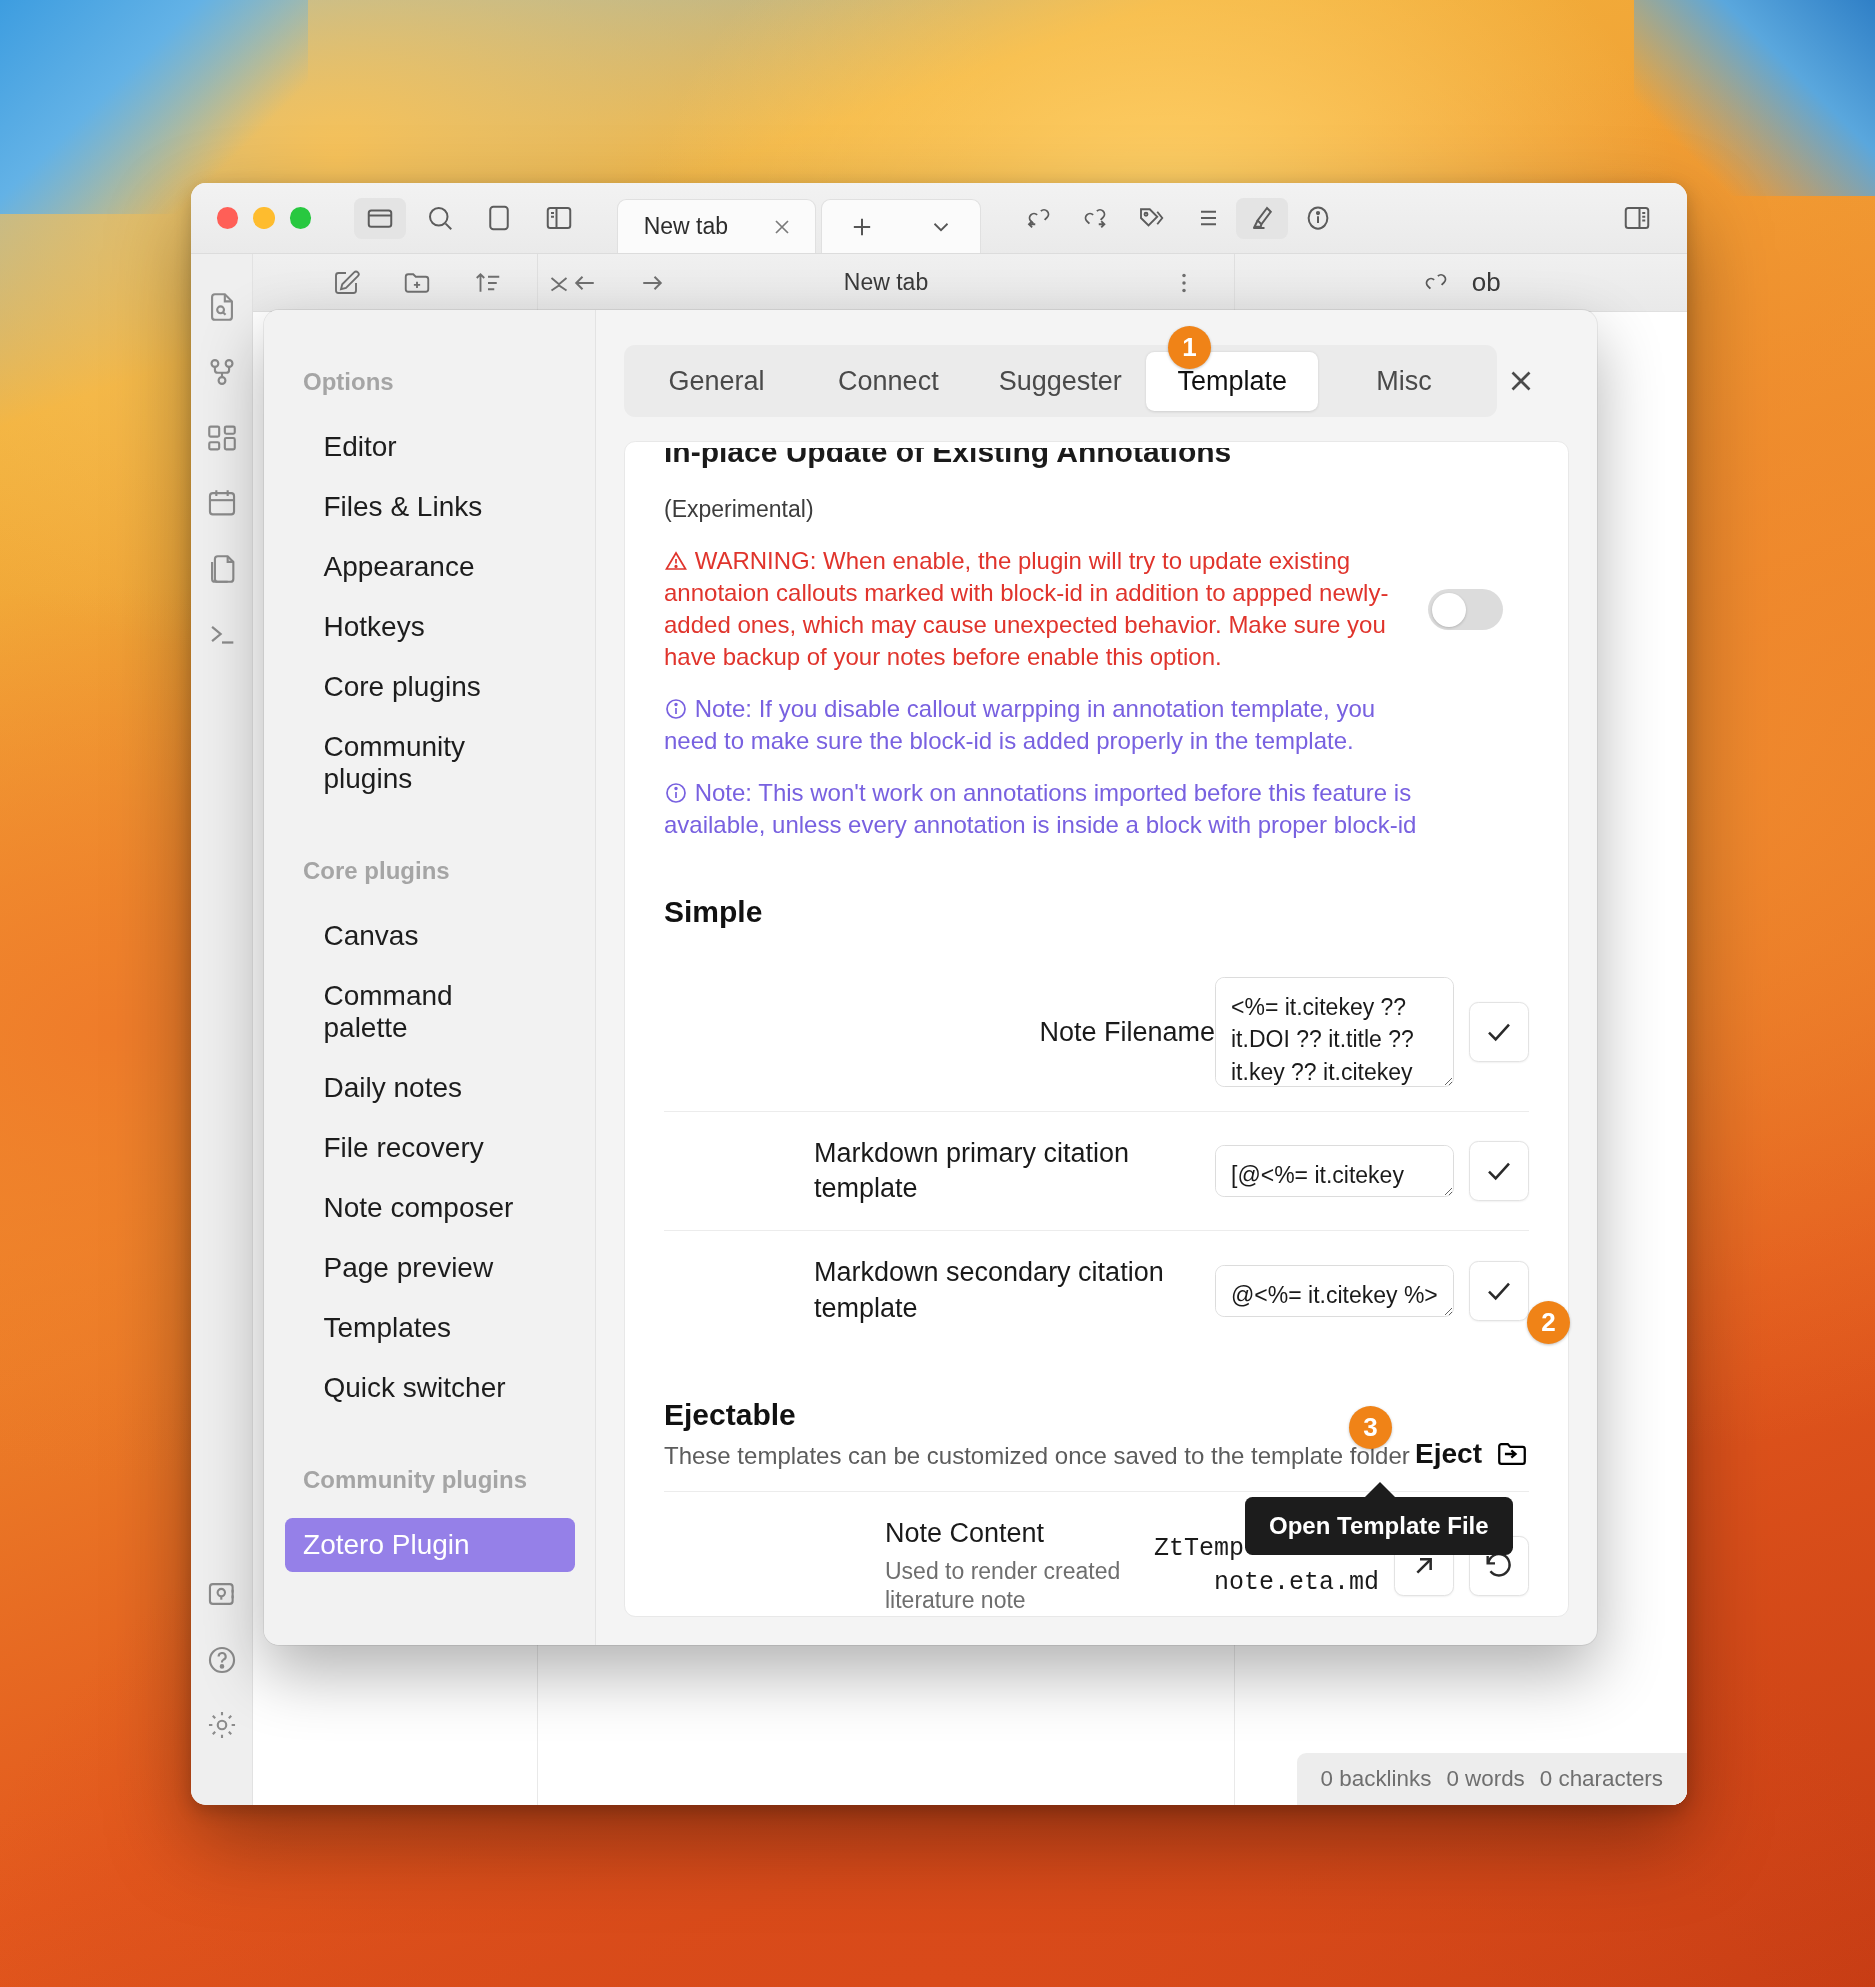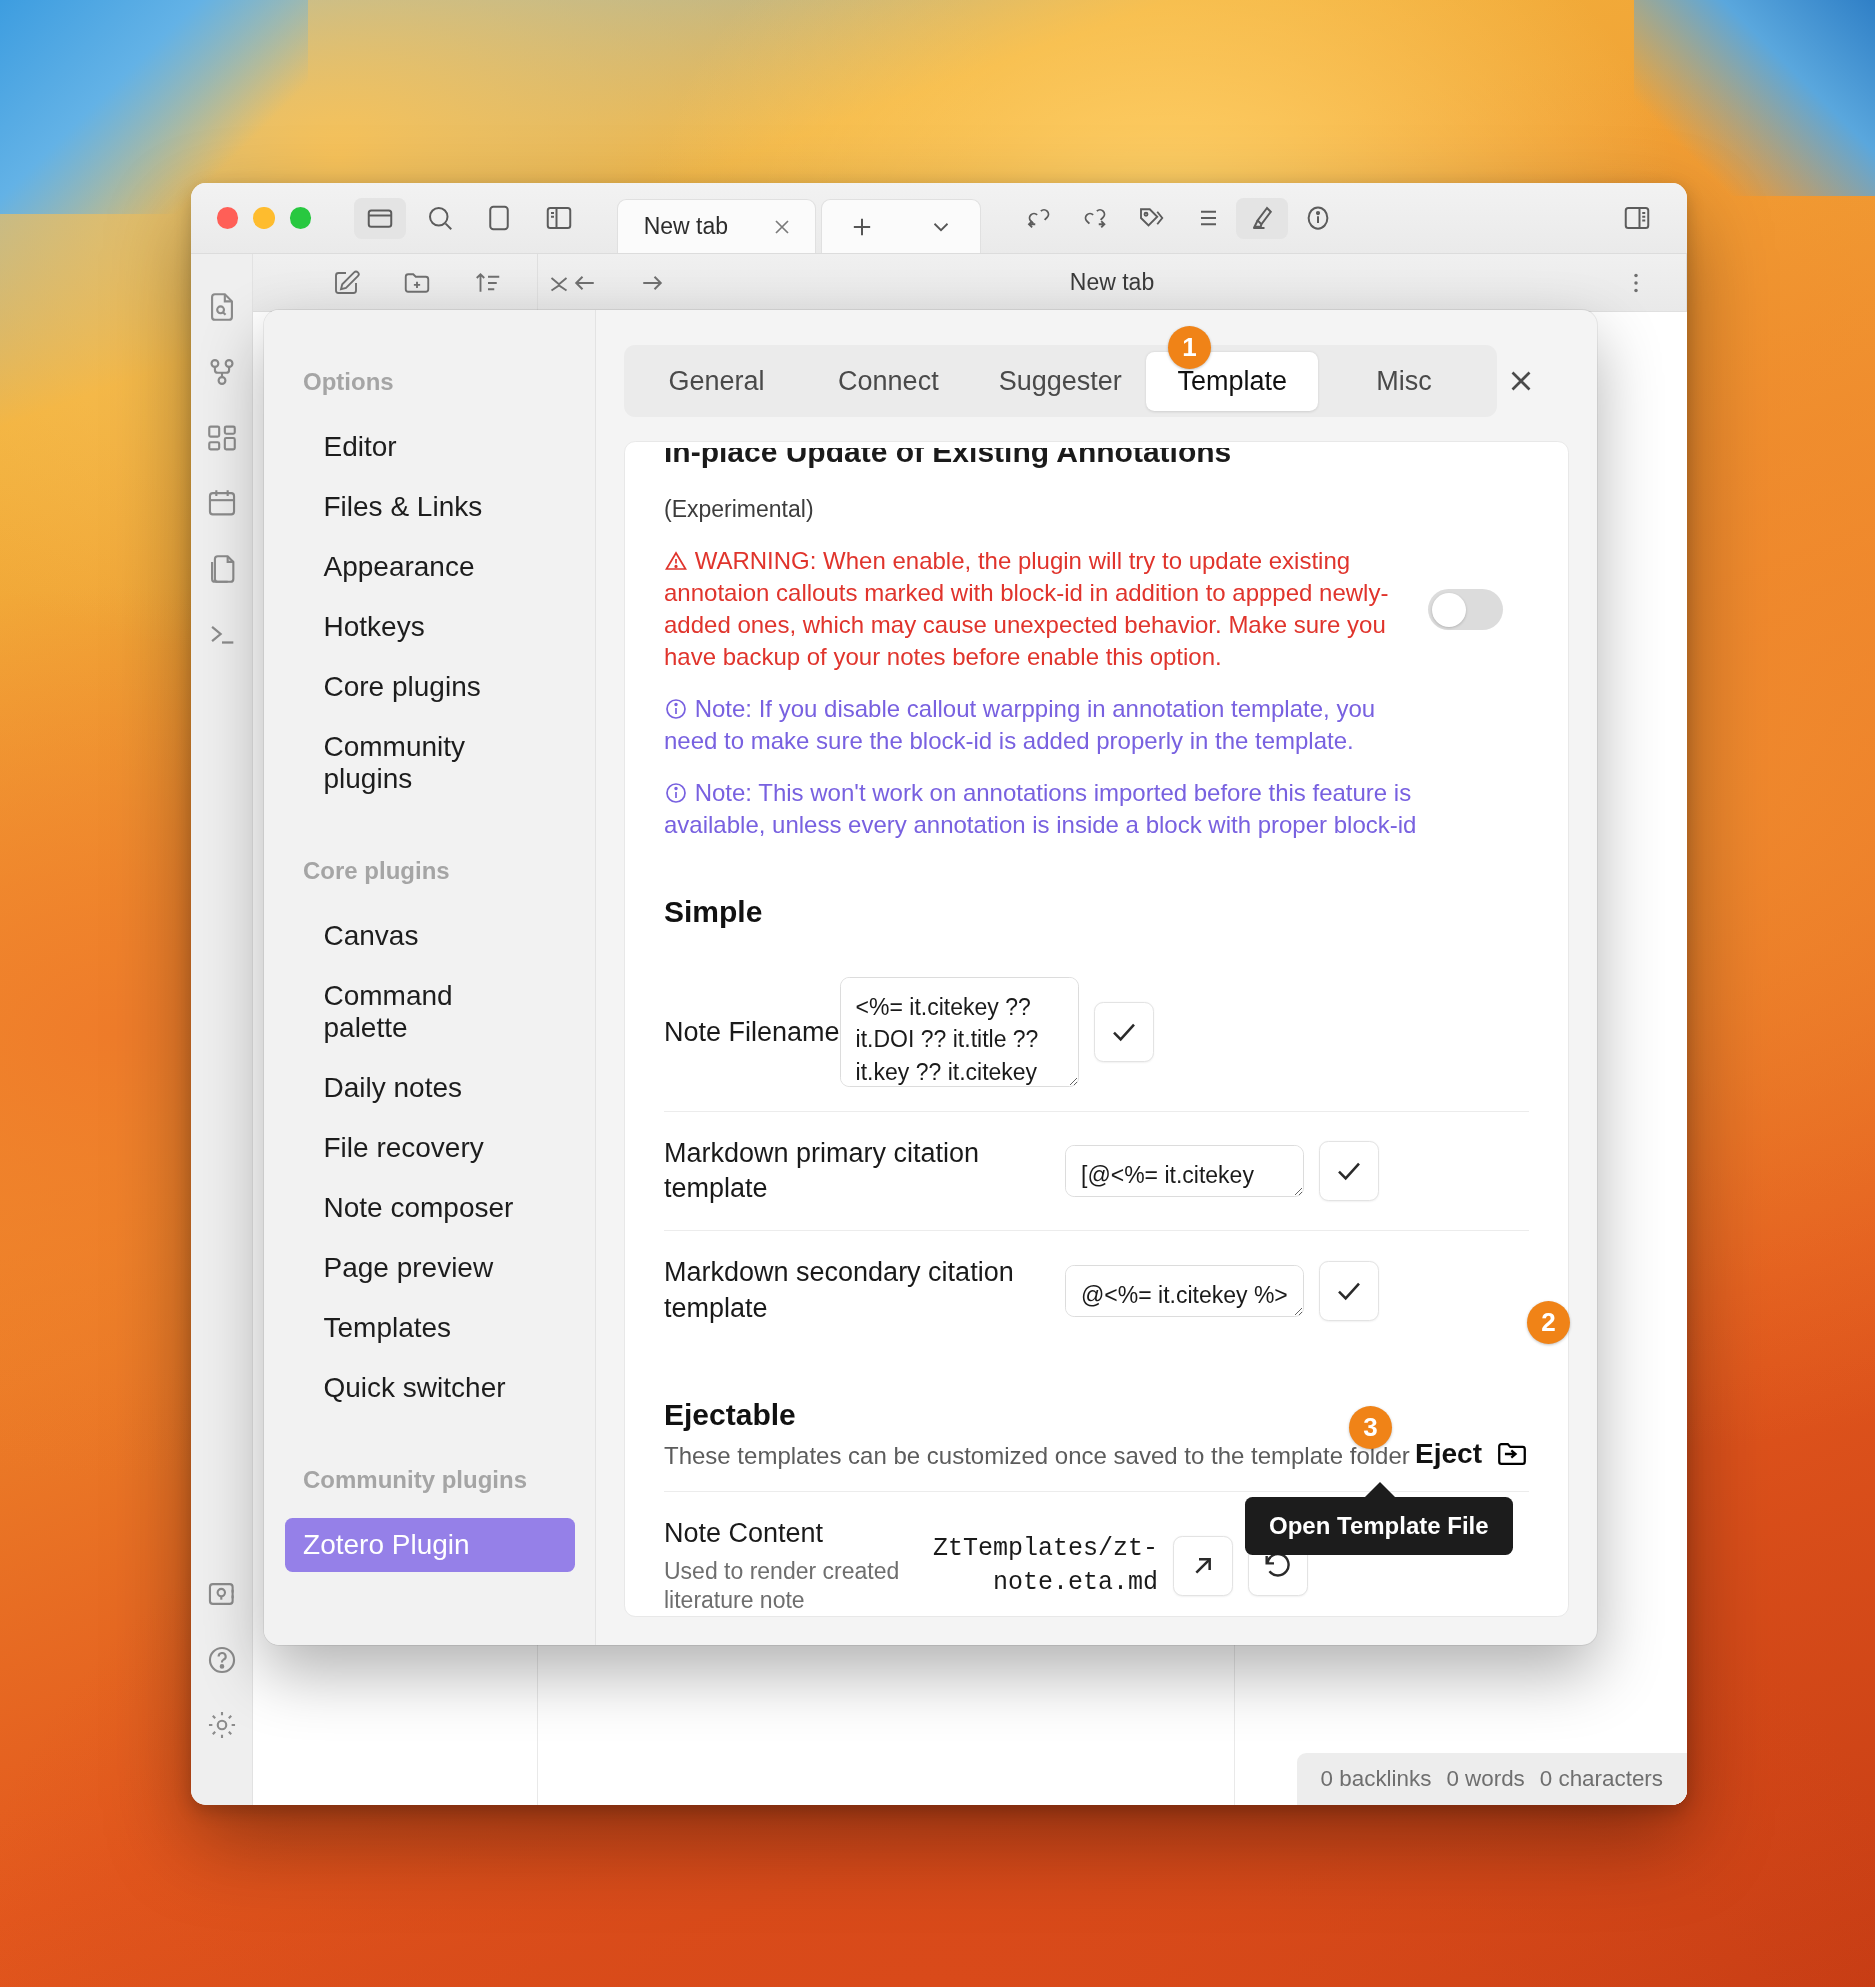--- a/index.html
+++ b/index.html
@@ -223,21 +223,21 @@
     position: absolute; right: 65px; top: 147px;
     width: 75px; height: 41px; border-radius: 20.5px;
     background: #dcdcdc;
   }
   .toggle i { position: absolute; left: 3.7px; top: 3.7px; width: 34px; height: 34px;
     border-radius: 50%; background: #fff; box-shadow: 0 0.9px 2.8px rgba(0,0,0,.2); }
 
   .sec-head { font-size: 30px; font-weight: bold; color: #111; margin-top: 54px; }
 
   .row {
-    display: flex; align-items: center; justify-content: flex-start;
+    display: flex; align-items: center; justify-content: flex-end;
     border-bottom: 0.9px solid #ececec;
     padding: 24px 0;
     min-height: 97px;
   }
   .row:last-child { border-bottom: none; }
   .row-label { font-size: 27px; color: #1a1a1a; max-width: 401px; line-height: 1.3; }
   .row-desc { font-size: 23px; color: #6e6e6e; margin-top: 5.6px; line-height: 1.25; }
   .row-ctrl { display: flex; align-items: center; gap: 15px; }
 
   textarea.ta {
@@ -524,20 +524,29 @@
           </div>
           <div class="nb-title">New tab</div>
           <div class="nb-dots">
             <svg width="26" height="26" viewBox="0 0 24 24" fill="currentColor">
                 <circle cx="12" cy="5" r="1.6"></circle>
                 <circle cx="12" cy="12" r="1.6"></circle>
                 <circle cx="12" cy="19" r="1.6"></circle>
               </svg>
           </div>
         </div>
+        <div class="nb-right">
+          <span>
+            <svg width="30" height="30" viewBox="0 0 24 24" fill="none" stroke="currentColor" stroke-width="1.5">
+                <path d="M13.5 6.5a3.5 3.5 0 0 1 5 5l-2 2"></path>
+                <path d="M10.5 9.5a3.5 3.5 0 0 0-5 5l2 2"></path>
+              </svg>
+          </span>
+          <span class="ob">ob</span>
+        </div>
       </div>
       <div class="editarea">
         <div class="ea-col" style="width:285px"></div>
         <div class="ea-col" style="flex:1"></div>
         <div style="width:452px"></div>
       </div>
     </div>
 
     <div class="statusbar">
       <span>0 backlinks</span>

